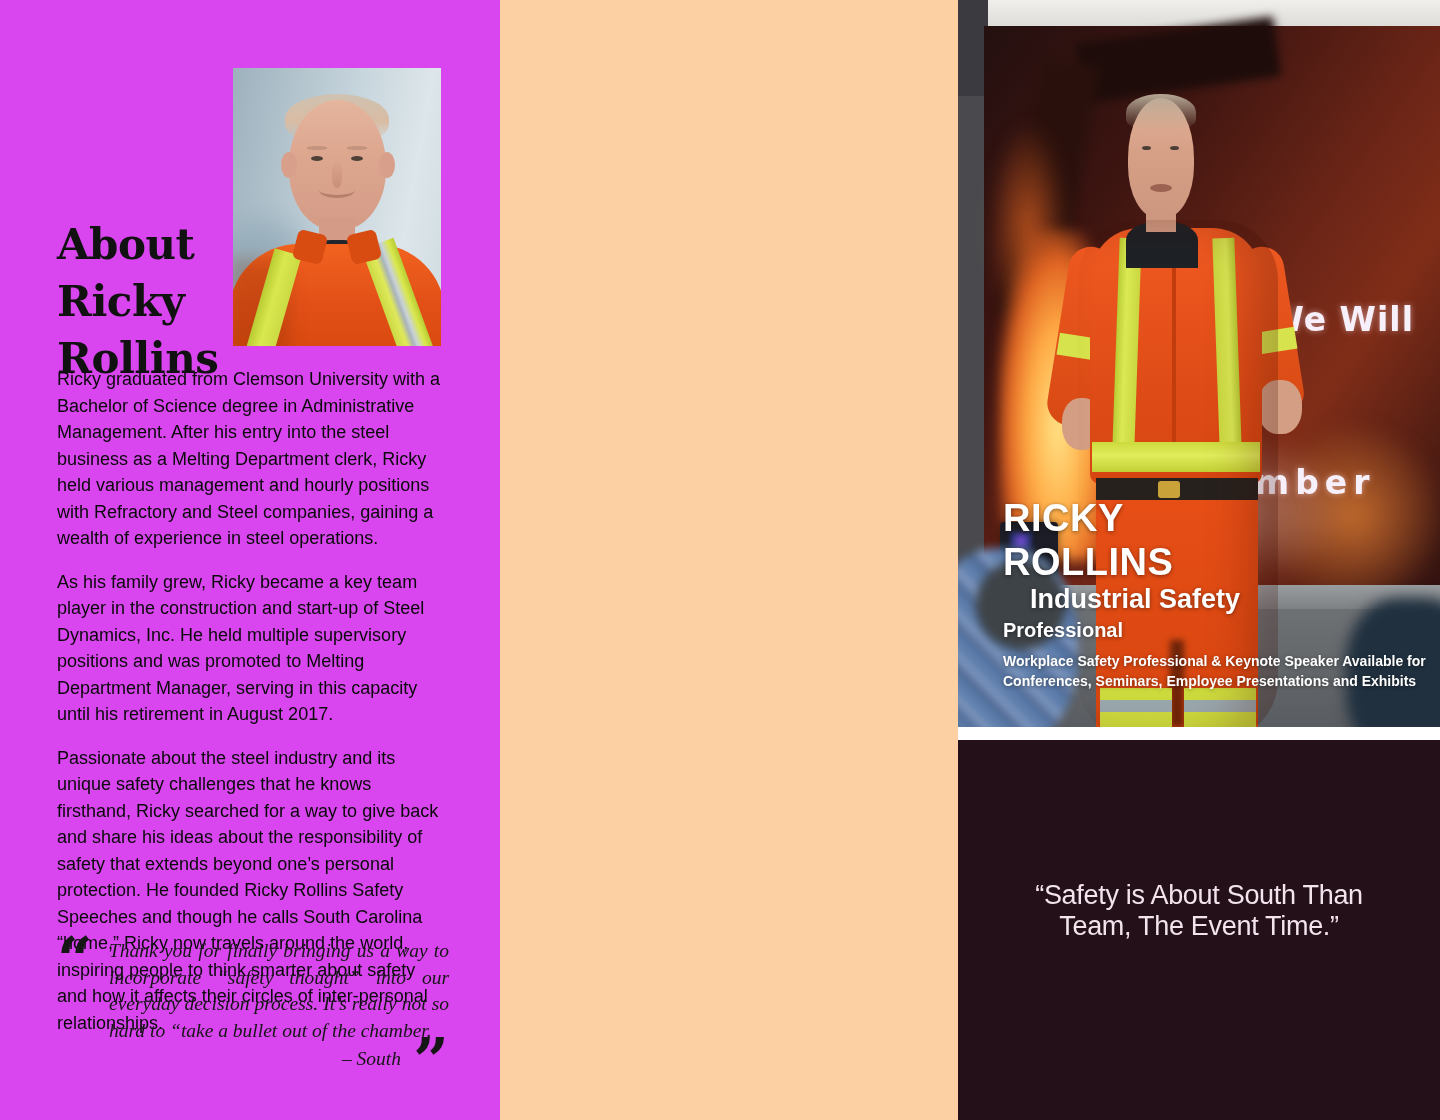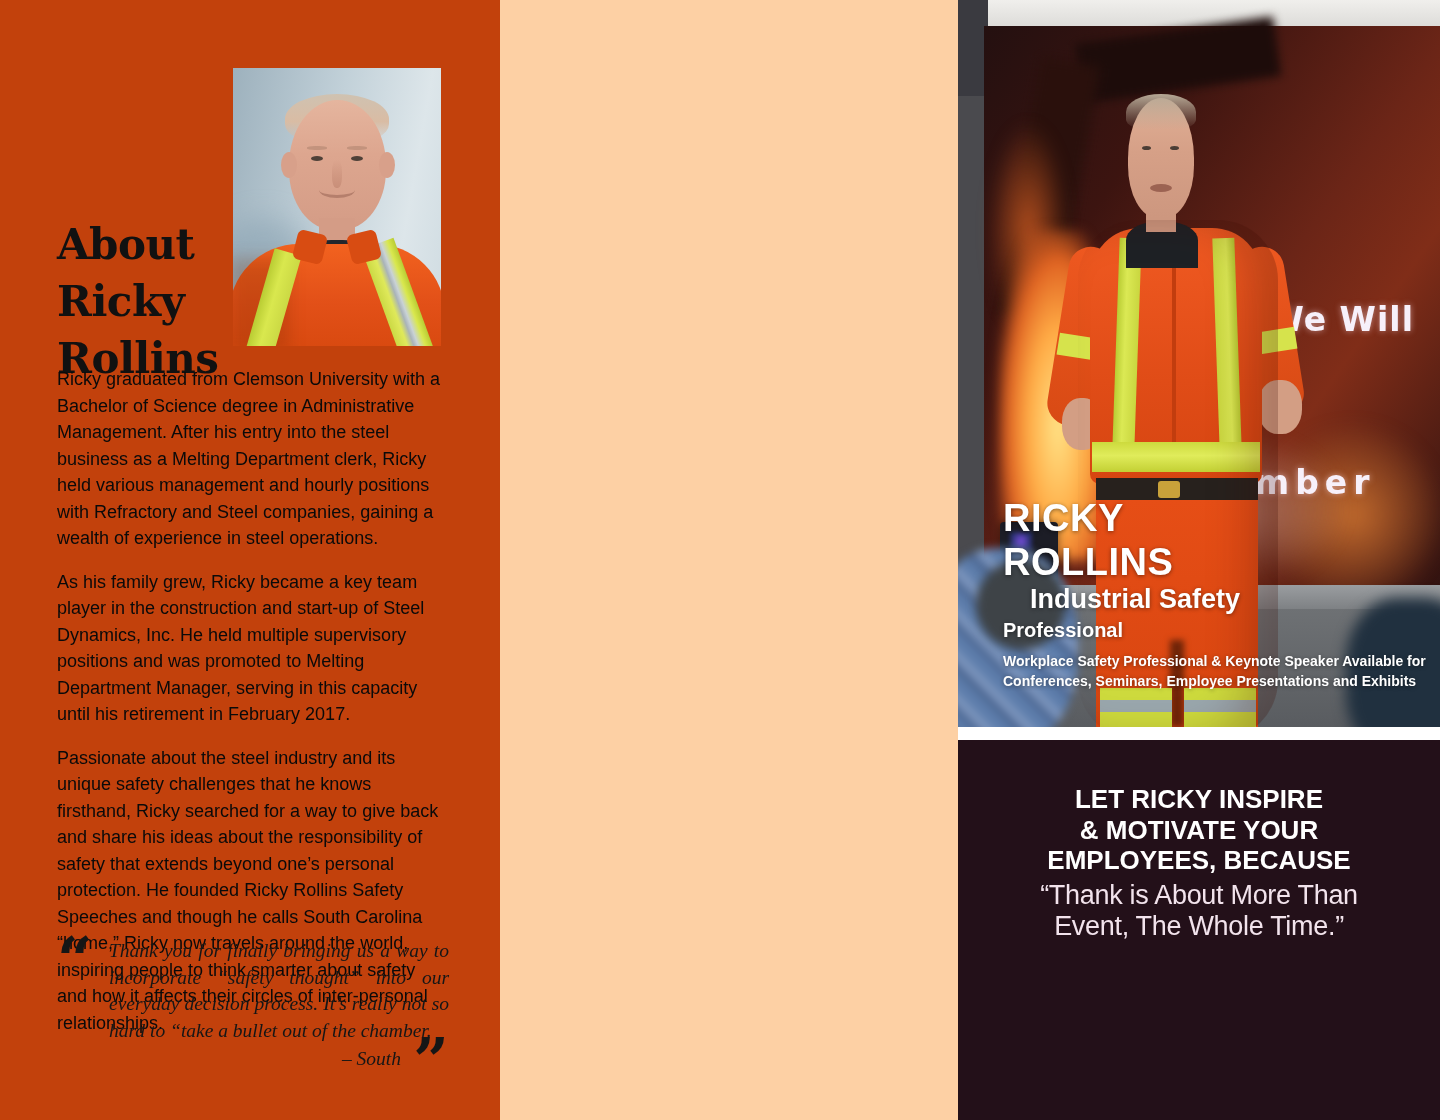--- a/index.html
+++ b/index.html
@@ -1,19 +1,19 @@
 <!DOCTYPE html>
 <html><head>
 <meta charset="utf-8">
 <style>
   html,body{margin:0;padding:0;}
   body{width:1440px;height:1120px;background:#ffffff;font-family:"Liberation Sans",sans-serif;color:#000;}
   .brochure{position:relative;width:1440px;height:1120px;overflow:hidden;background:#ffffff;}
   .panel{position:absolute;top:0;height:1120px;}
-  .panel-left{left:0;width:500px;background:#c2410c;}
+  .panel-left{left:0;width:500px;background:#d946ef;}
   .panel-middle{left:500px;width:458px;background:#fdd0a4;}
   .panel-right{left:958px;width:482px;background:#ffffff;}
 
   .serif-head{font-family:"DejaVu Serif","Liberation Serif",serif;font-weight:bold;color:#111;}
   .left-heading{position:absolute;left:57px;top:188px;font-size:42px;line-height:57px;letter-spacing:-0.5px;}
   .left-heading span{display:block;}
 
   .body-copy{position:absolute;font-size:18px;line-height:26.5px;color:#0a0a0a;}
   .left-body{left:57px;top:366px;width:392px;}
   .left-body p{margin:0 0 17px 0;}
@@ -150,21 +150,21 @@
     </div>
 
     <h1 class="serif-head left-heading">
       <span>About</span>
       <span>Ricky</span>
       <span>Rollins</span>
     </h1>
 
     <div class="body-copy left-body">
       <p>Ricky graduated from Clemson University with a Bachelor of Science degree in Administrative Management. After his entry into the steel business as a Melting Department clerk, Ricky held various management and hourly positions with Refractory and Steel companies, gaining a wealth of experience in steel operations.</p>
-      <p>As his family grew, Ricky became a key team player in the construction and start-up of Steel Dynamics, Inc. He held multiple supervisory positions and was promoted to Melting Department Manager, serving in this capacity until his retirement in February 2017.</p>
+      <p>As his family grew, Ricky became a key team player in the construction and start-up of Steel Dynamics, Inc. He held multiple supervisory positions and was promoted to Melting Department Manager, serving in this capacity until his retirement in August 2017.</p>
       <p>Passionate about the steel industry and its unique safety challenges that he knows firsthand, Ricky searched for a way to give back and share his ideas about the responsibility of safety that extends beyond one’s personal protection.  He founded Ricky Rollins Safety Speeches and though he calls South Carolina “home,” Ricky now travels around the world, inspiring people to think smarter about safety and how it affects their circles of inter-personal relationships.</p>
     </div>
 
     <div class="quote-block q-left">
       <span class="q-open">“</span>
       <div class="q-text">Thank you for finally bringing us a way to incorporate “safety thought” into our everyday decision process. It’s really not so hard to “take a bullet out of the chamber.</div>
       <div class="q-attr">– South</div>
       <span class="q-close">”</span>
     </div>
   </section>
@@ -254,25 +254,20 @@
       <div class="pr-shadow"></div>
 
       <div class="ph-nameblock ph-name1">RICKY</div>
       <div class="ph-nameblock ph-name2">ROLLINS</div>
       <div class="ph-nameblock ph-title1">Industrial Safety</div>
       <div class="ph-nameblock ph-title2">Professional</div>
       <div class="ph-nameblock ph-subtitle">Workplace Safety Professional &amp; Keynote Speaker Available for Conferences, Seminars, Employee Presentations and Exhibits</div>
     </div>
 
     <div class="darkbox">
-      <div class="db-head">
-        <div>LET RICKY INSPIRE</div>
-        <div>&amp; MOTIVATE YOUR</div>
-        <div>EMPLOYEES, BECAUSE</div>
+      <div class="db-quote">
+        <div>“Safety is About South Than</div>
+        <div>Team, The Event Time.”</div>
       </div>
-      <div class="db-quote">
-        <div>“Thank is About More Than</div>
-        <div>Event, The Whole Time.”</div>
-      </div>
     </div>
   </section>
 
 </div>
 
 </body></html>

